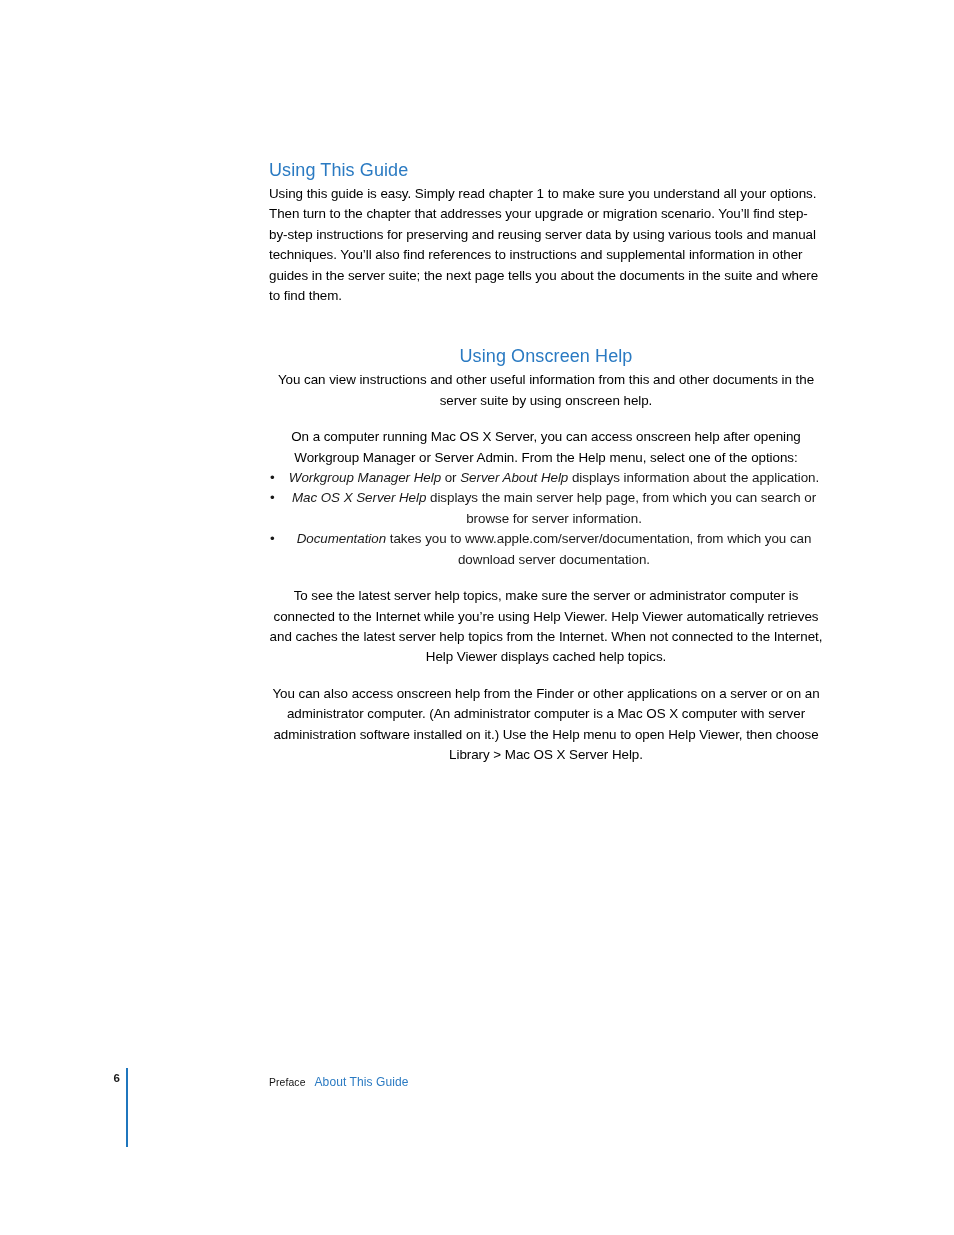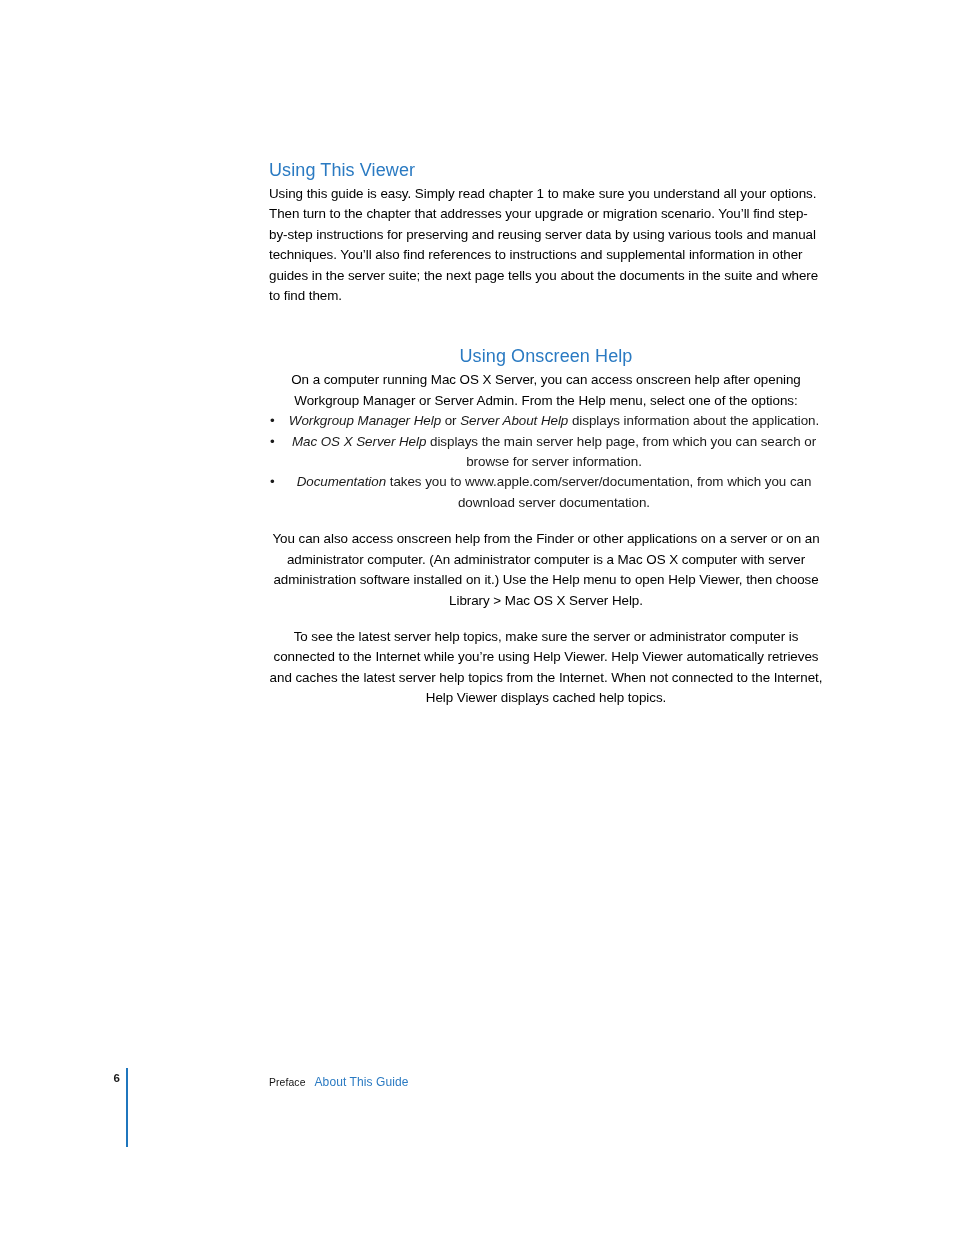--- a/index.html
+++ b/index.html
@@ -142,48 +142,49 @@
   }
 </style>
 </head>
 <body>
 
 <div class="page">
 
   <div class="content">
 
     <div class="section">
-      <h2 class="section-heading">Using This Viewer</h2>
+      <h2 class="section-heading">Using This Guide</h2>
       <p class="body-text">Using this guide is easy. Simply read chapter 1 to make sure you understand all your options. Then turn to the chapter that addresses your upgrade or migration scenario. You’ll find step-by-step instructions for preserving and reusing server data by using various tools and manual techniques. You’ll also find references to instructions and supplemental information in other guides in the server suite; the next page tells you about the documents in the suite and where to find them.</p>
     </div>
 
     <div class="section">
       <h2 class="section-heading">Using Onscreen Help</h2>
 
+      <p class="body-text">You can view instructions and other useful information from this and other documents in the server suite by using onscreen help.</p>
 
       <p class="body-text">On a computer running Mac OS X Server, you can access onscreen help after opening Workgroup Manager or Server Admin. From the Help menu, select one of the options:</p>
 
       <ul class="bullet-list">
         <li>
           <span class="bullet-dot">•</span>
           <em>Workgroup Manager Help</em><span> or </span><em>Server About Help</em><span> displays information about the application.</span>
         </li>
         <li>
           <span class="bullet-dot">•</span>
           <em>Mac OS X Server Help</em><span> displays the main server help page, from which you can search or browse for server information.</span>
         </li>
         <li>
           <span class="bullet-dot">•</span>
           <em>Documentation</em><span> takes you to www.apple.com/server/documentation, from which you can download server documentation.</span>
         </li>
       </ul>
 
+      <p class="body-text">To see the latest server help topics, make sure the server or administrator computer is connected to the Internet while you’re using Help Viewer. Help Viewer automatically retrieves and caches the latest server help topics from the Internet. When not connected to the Internet, Help Viewer displays cached help topics.</p>
+
       <p class="body-text">You can also access onscreen help from the Finder or other applications on a server or on an administrator computer. (An administrator computer is a Mac OS X computer with server administration software installed on it.) Use the Help menu to open Help Viewer, then choose Library &gt; Mac OS X Server Help.</p>
-
-      <p class="body-text">To see the latest server help topics, make sure the server or administrator computer is connected to the Internet while you’re using Help Viewer. Help Viewer automatically retrieves and caches the latest server help topics from the Internet. When not connected to the Internet, Help Viewer displays cached help topics.</p>
     </div>
 
   </div>
 
   <div class="footer">
     <div class="footer-page-number">6</div>
     <div class="footer-rule"></div>
     <div class="footer-label-group">
       <span class="footer-chapter">Preface</span><span class="footer-title">About This Guide</span>
     </div>

